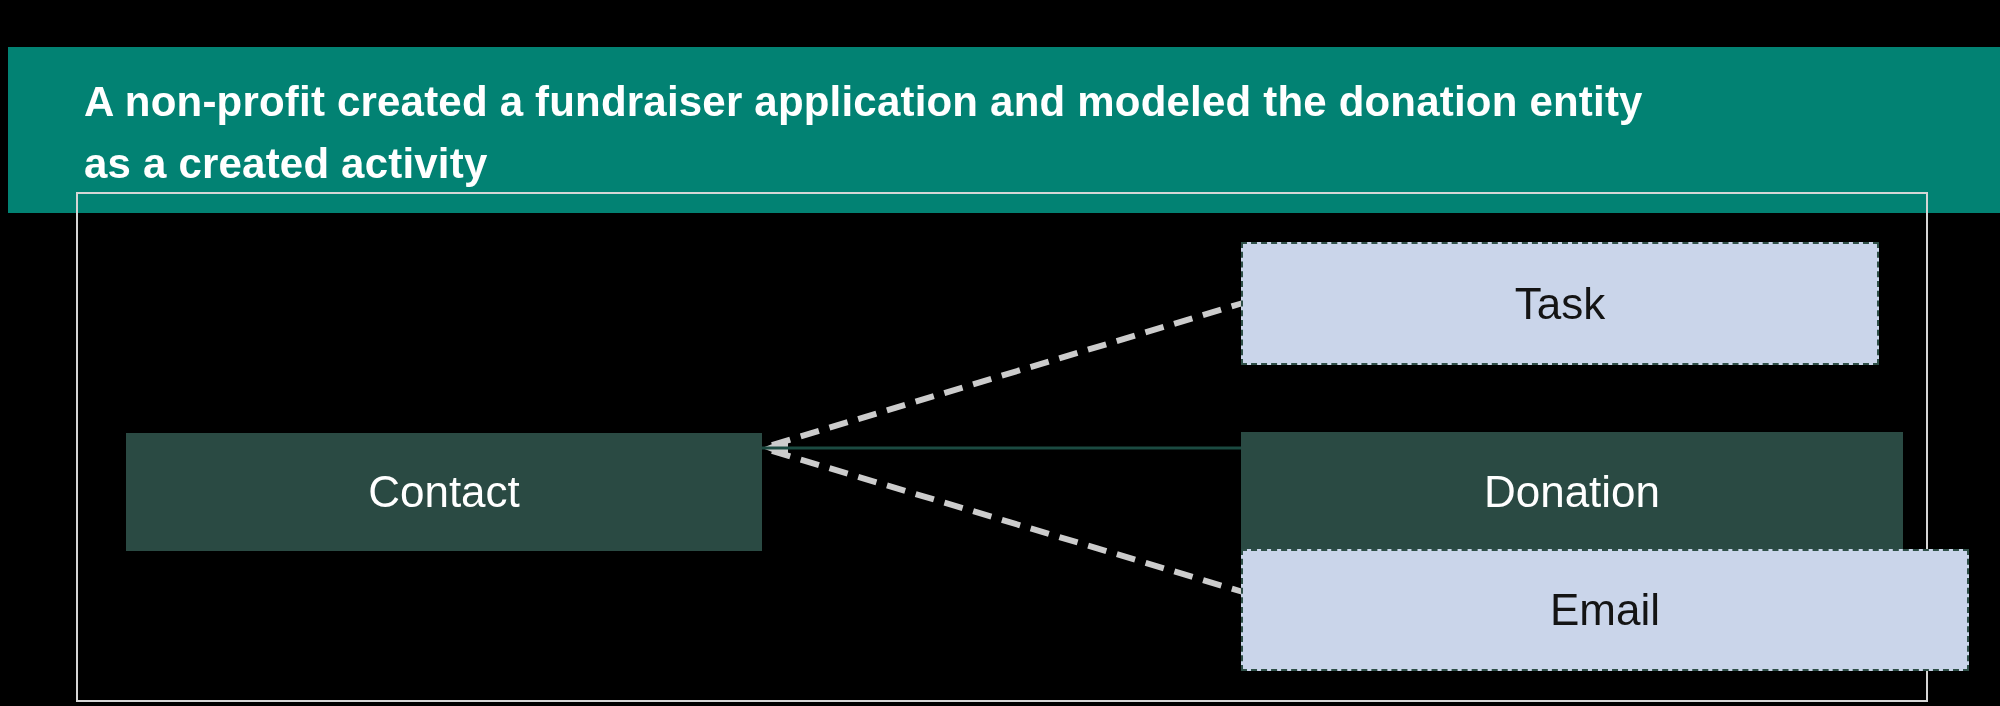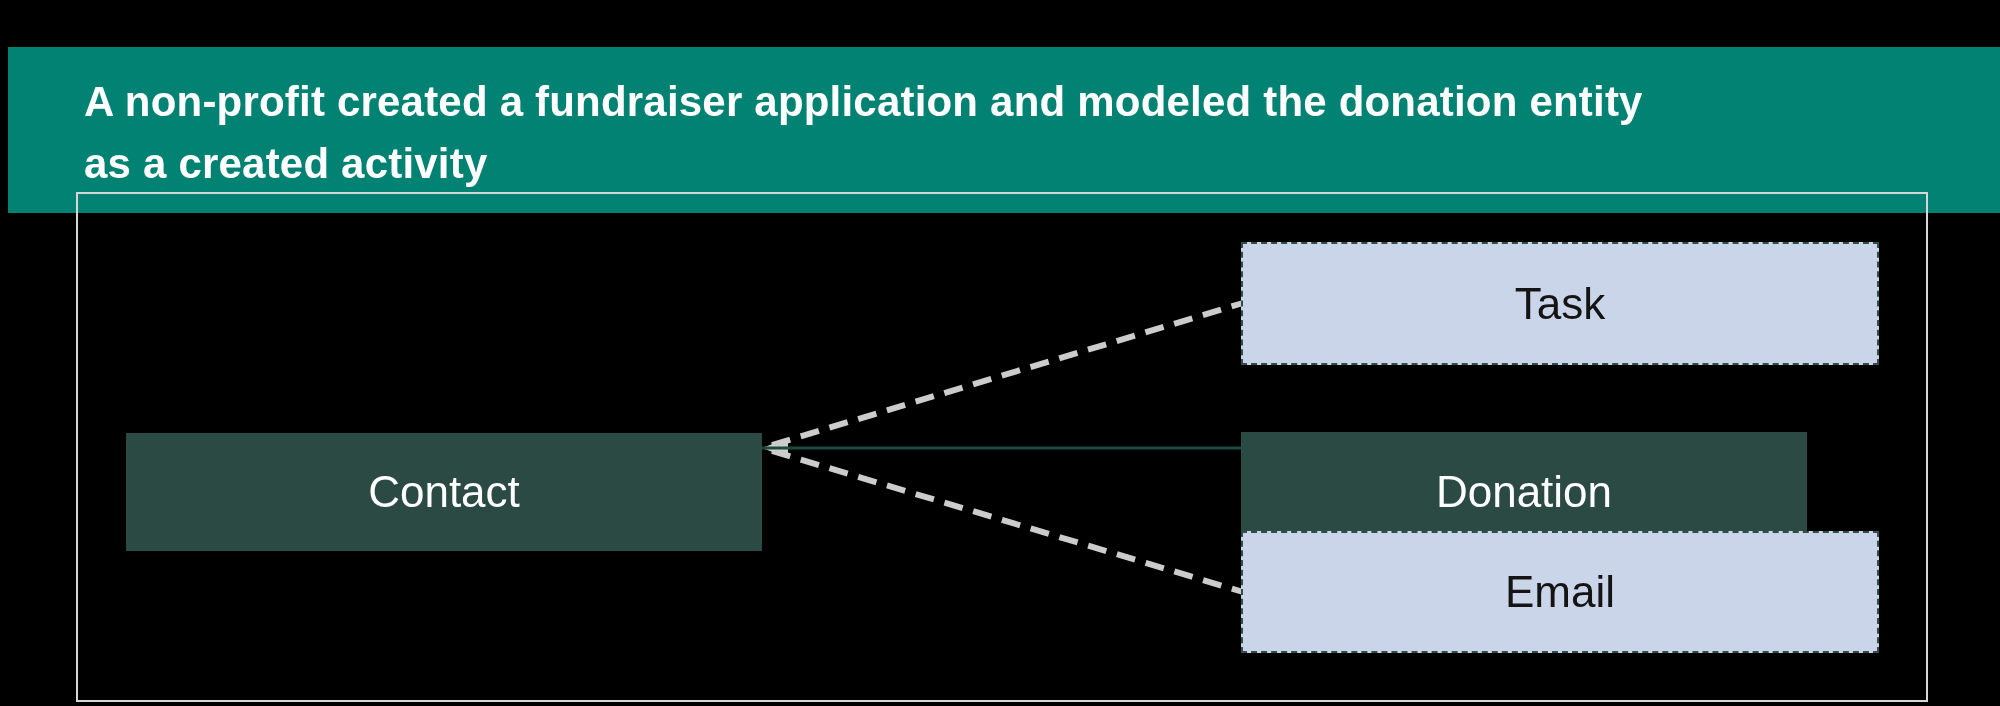--- a/index.html
+++ b/index.html
@@ -58,22 +58,22 @@
     color: var(--dark-box-text, #ffffff);
     margin-top: 44px;
   }
   .box.light {
     background: var(--light-box, #cad5ea);
     color: var(--light-box-text, #141414);
     border: 2px dashed var(--light-box-border, #2e4f47);
   }
   .box-contact  { left: 126px;  top: 389px; width: 636px; height: 118px; }
   .box-task     { left: 1241px; top: 242px; width: 638px; height: 123px; }
-  .box-donation { left: 1241px; top: 388px; width: 566px; height: 120px; }
-  .box-email    { left: 1241px; top: 531px; width: 638px; height: 122px; }
+  .box-donation { left: 1241px; top: 388px; width: 662px; height: 120px; }
+  .box-email    { left: 1241px; top: 549px; width: 728px; height: 122px; }
 
   
   svg.connectors {
     position: absolute;
     left: 0; top: 0;
     width: 2000px;
     height: 706px;
     pointer-events: none;
   }
   .conn-dashed {

